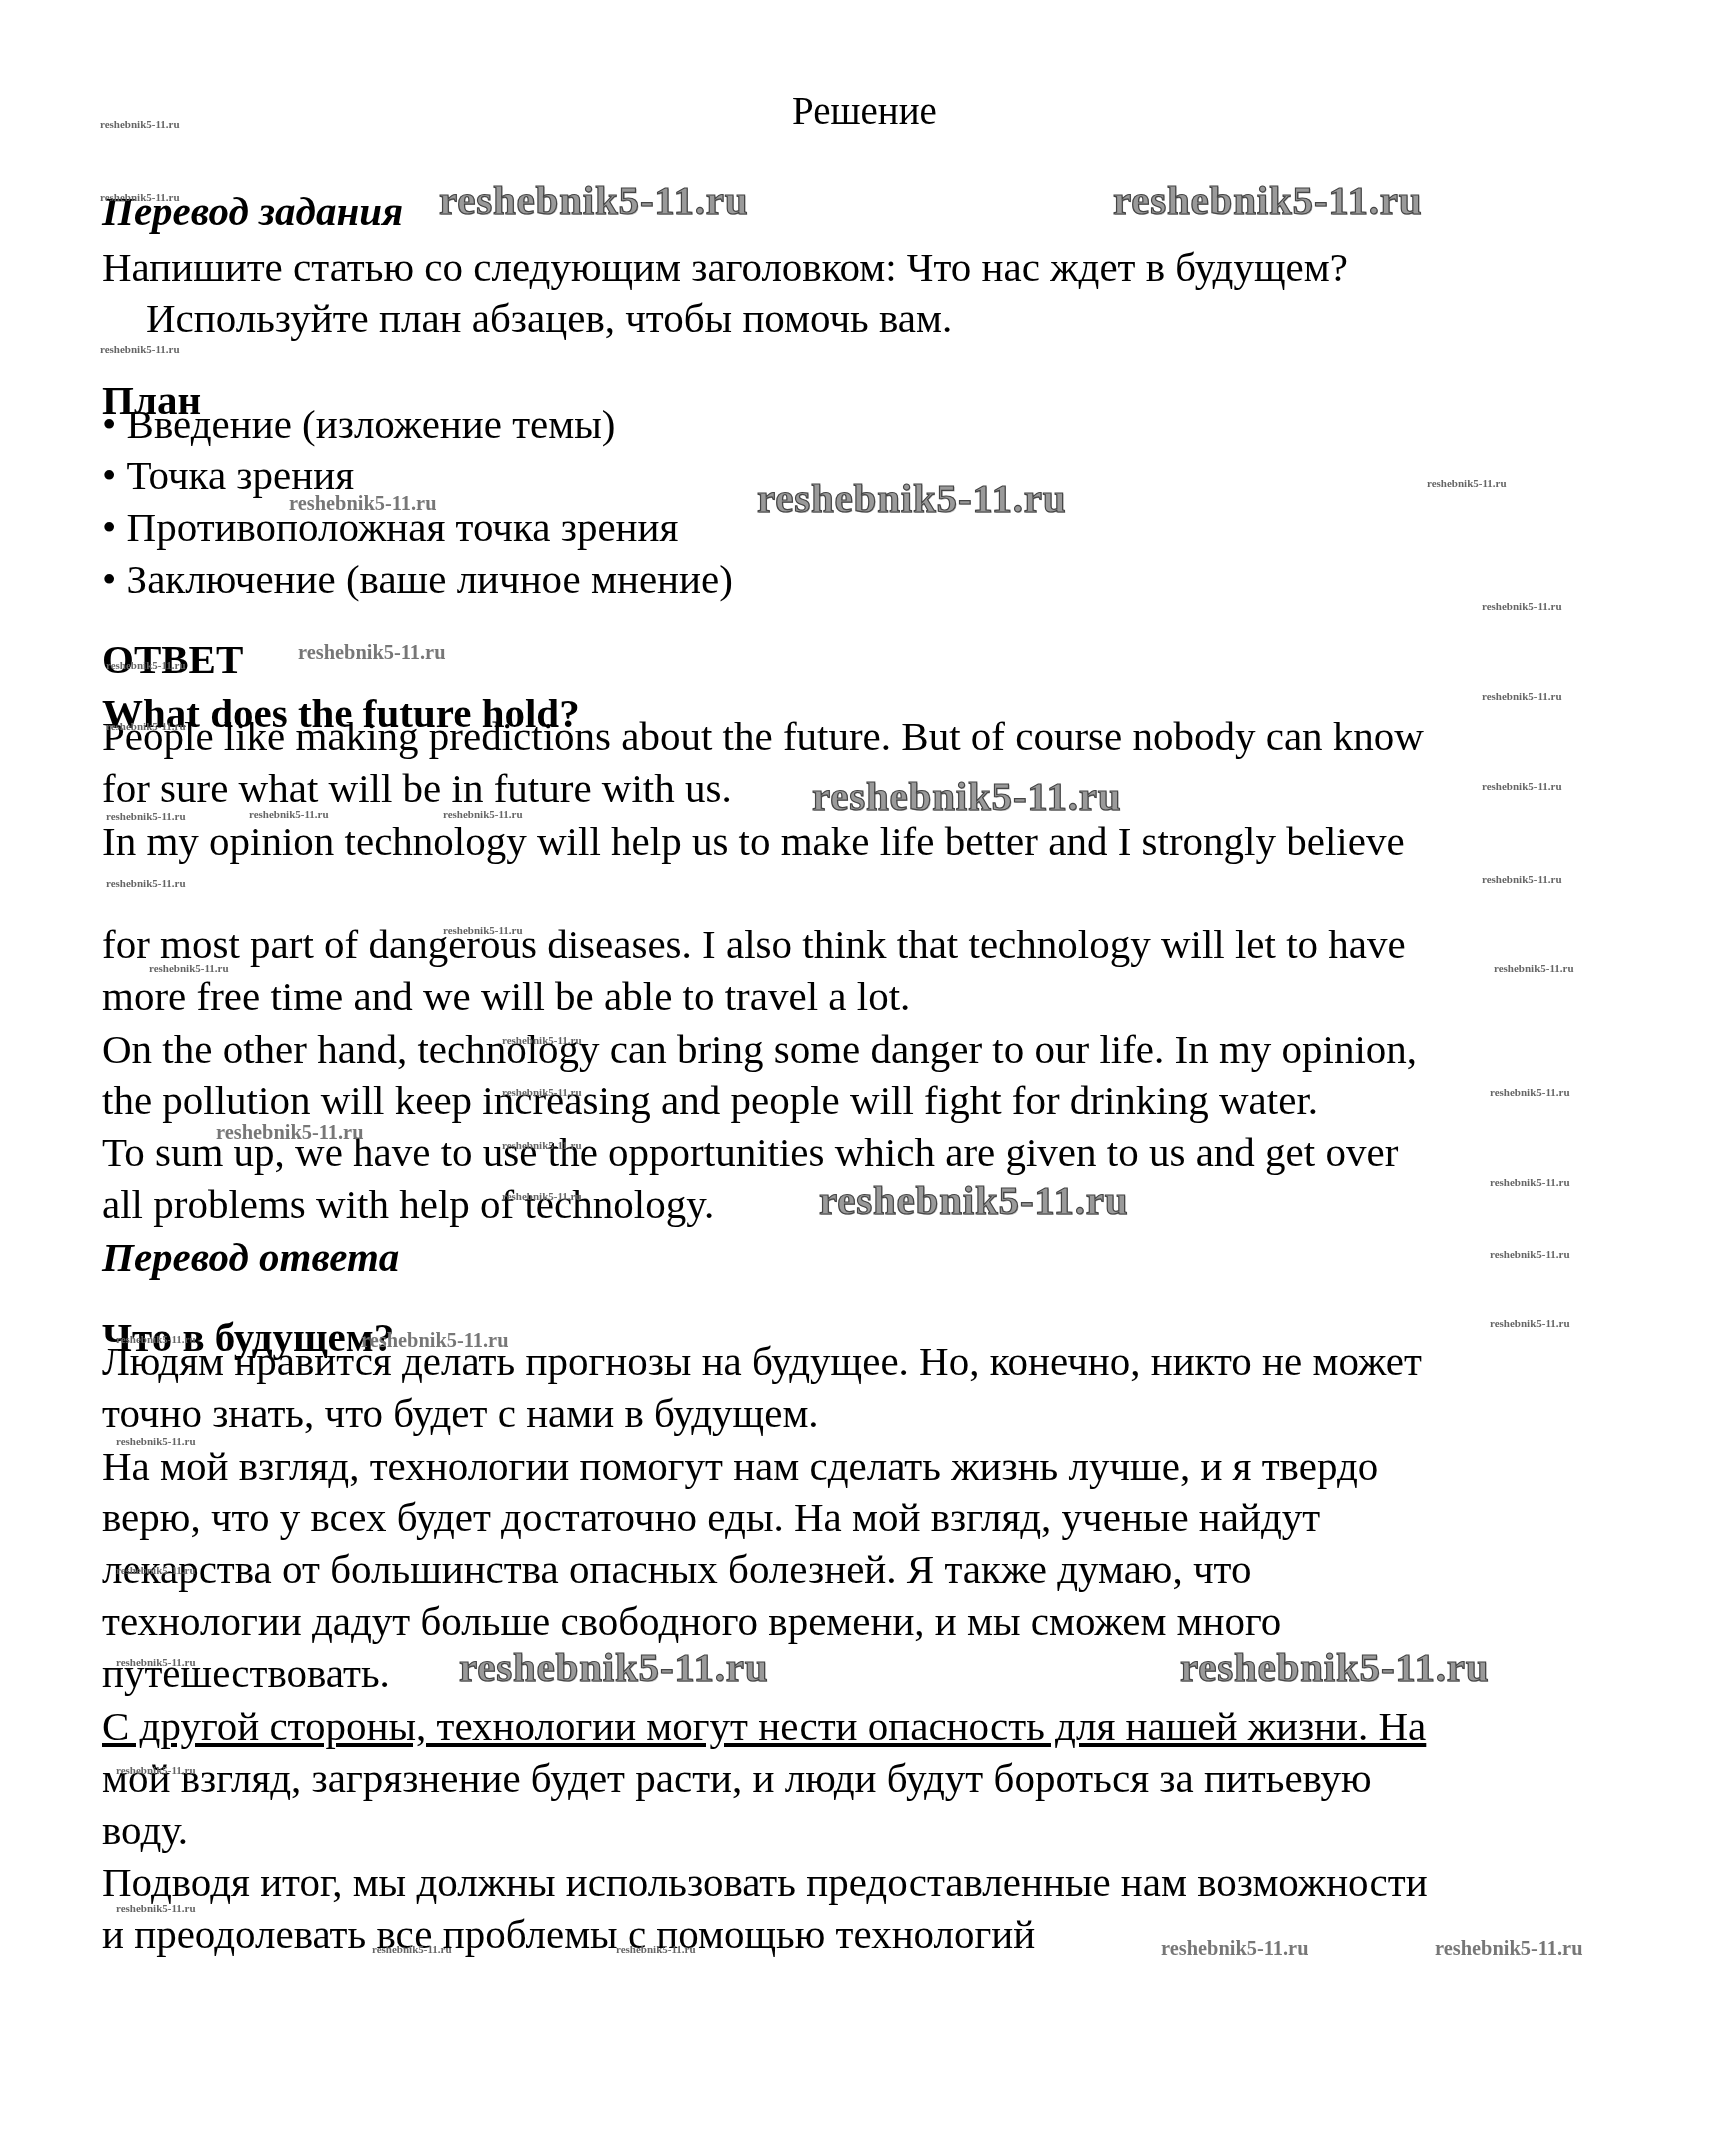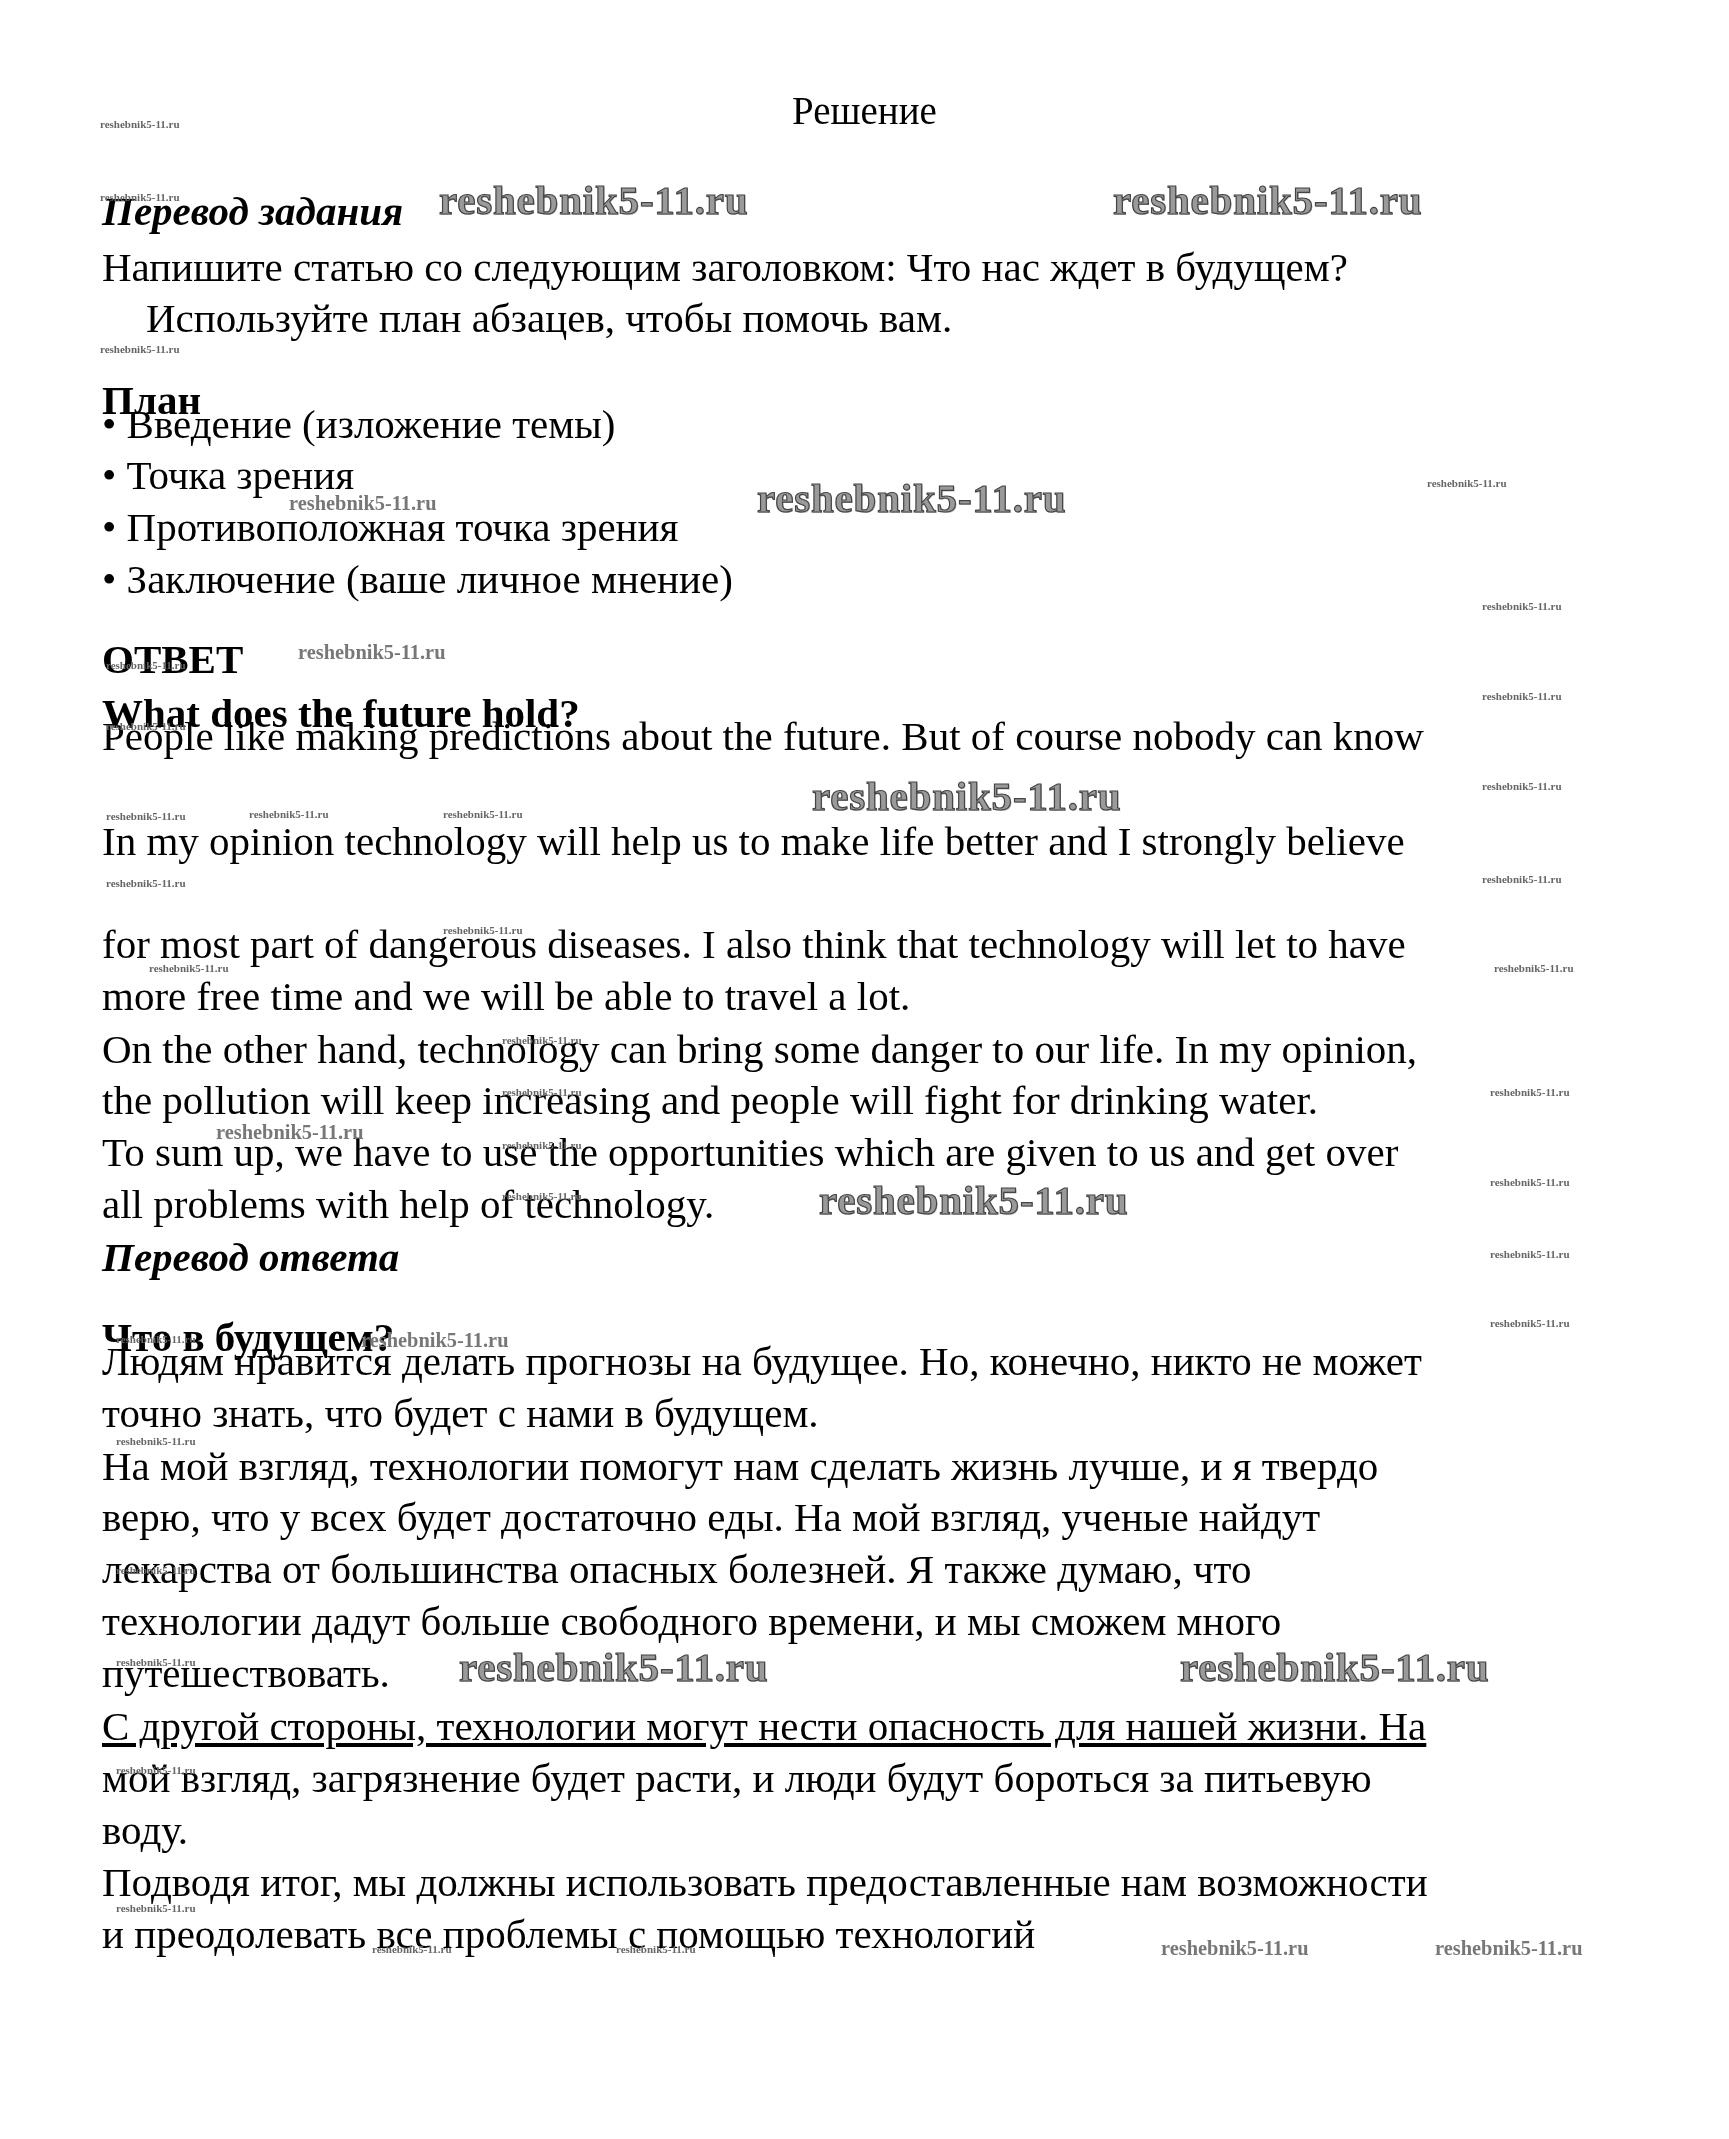--- a/index.html
+++ b/index.html
@@ -33,20 +33,21 @@
 
   <div class="line b" style="top:346px;">План</div>
   <div class="line" style="top:398px;">• Введение (изложение темы)</div>
   <div class="line" style="top:449px;">• Точка зрения</div>
   <div class="line" style="top:501px;">• Противоположная точка зрения</div>
   <div class="line" style="top:553px;">• Заключение (ваше личное мнение)</div>
 
   <div class="line b" style="top:605px;">ОТВЕТ</div>
   <div class="line b" style="top:659px;">What does the future hold?</div>
   <div class="line" style="top:710px;">People like making predictions about the future. But of course nobody can know</div>
+  <div class="line" style="top:762px;">for sure what will be in future with us.</div>
   <div class="line" style="top:815px;">In my opinion technology will help us to make life better and I strongly believe</div>
   <div class="line" style="top:918px;">for most part of dangerous diseases. I also think that technology will let to have</div>
   <div class="line" style="top:970px;">more free time and we will be able to travel a lot.</div>
   <div class="line" style="top:1023px;">On the other hand, technology can bring some danger to our life. In my opinion,</div>
   <div class="line" style="top:1074px;">the pollution will keep increasing and people will fight for drinking water.</div>
   <div class="line" style="top:1126px;">To sum up, we have to use the opportunities which are given to us and get over</div>
   <div class="line" style="top:1178px;">all problems with help of technology.</div>
 
   <div class="line it" style="top:1231px;">Перевод ответа</div>
   <div class="line b" style="top:1283px;">Что в будущем?</div>

